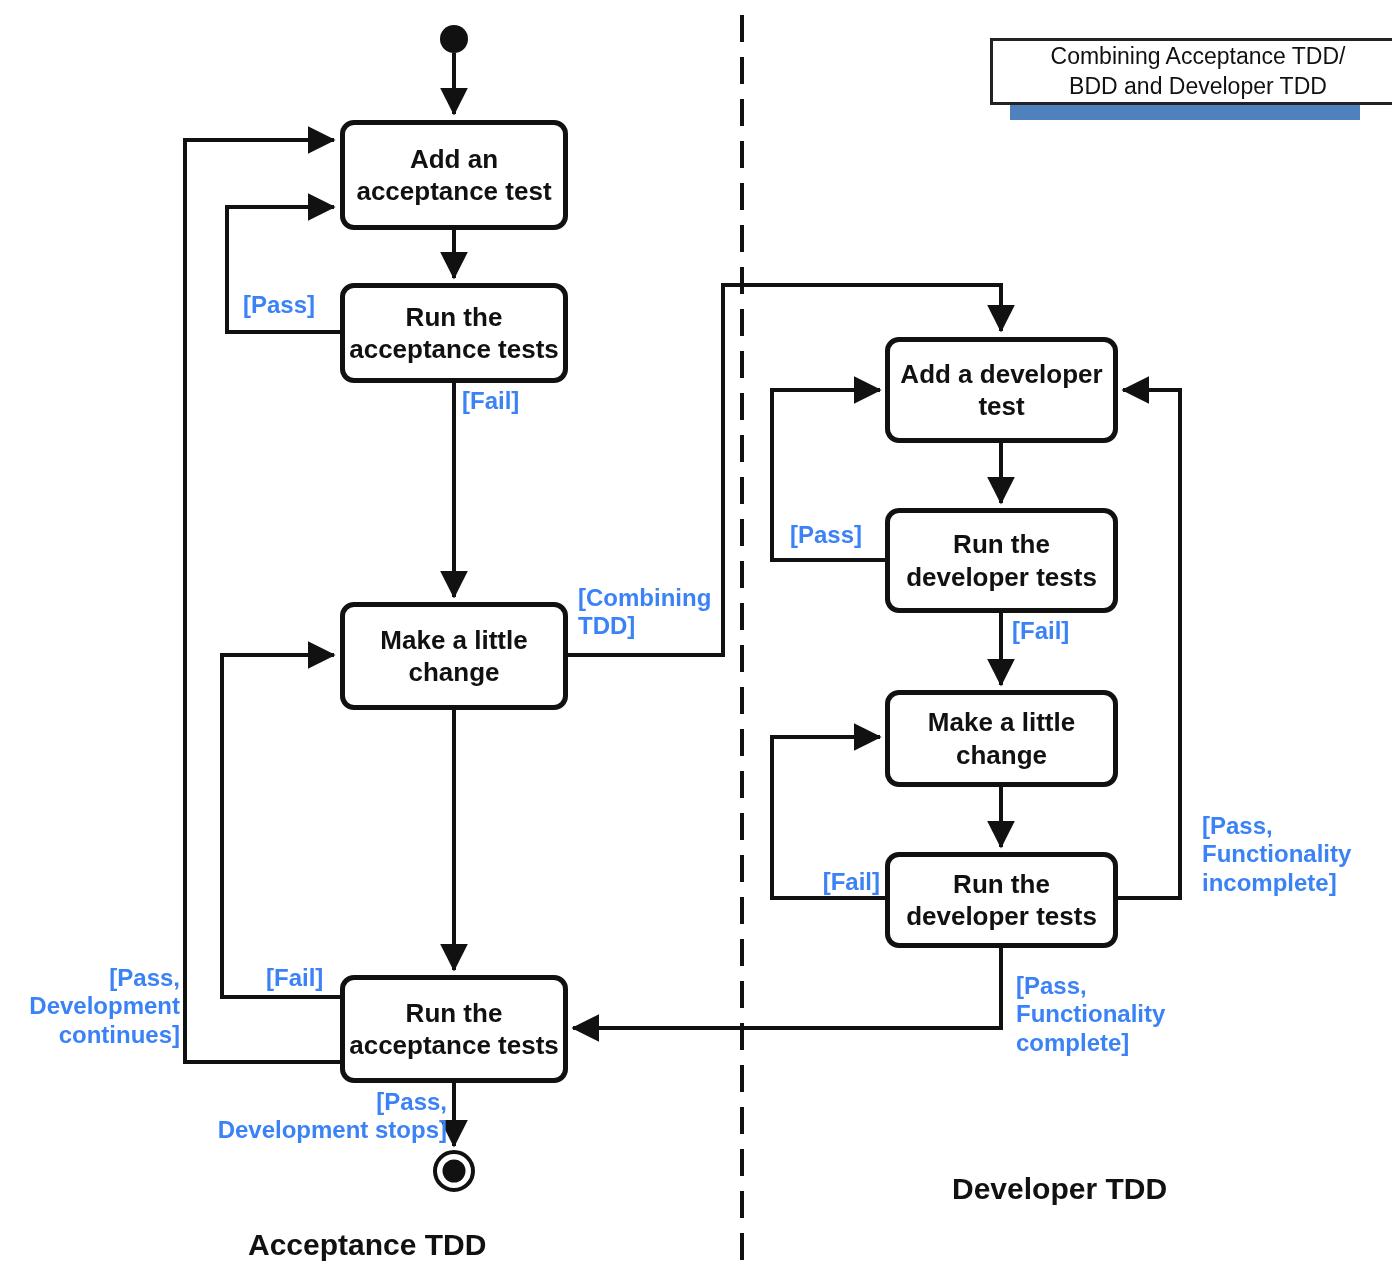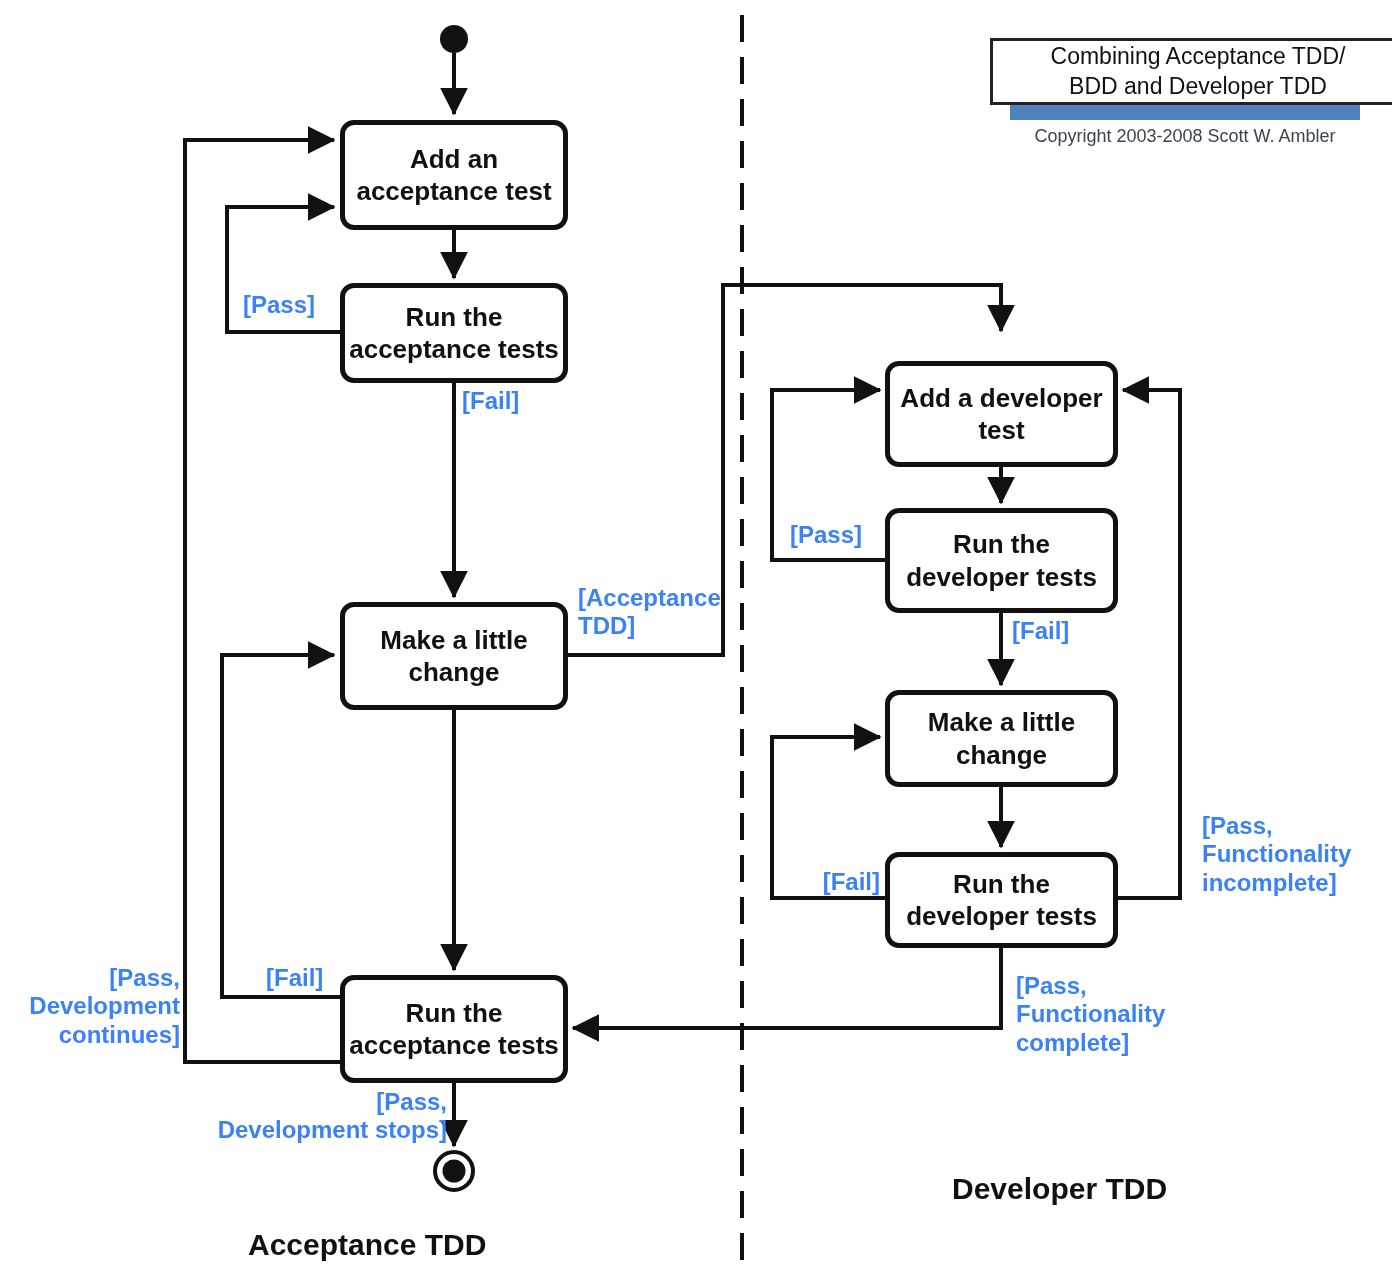--- a/index.html
+++ b/index.html
@@ -93,43 +93,42 @@
     <path d="M885 560 L772 560 L772 390 L880 390" fill="none" stroke="#111111" stroke-width="4" marker-end="url(#arr)"></path>
     <path d="M885 898 L772 898 L772 737 L880 737" fill="none" stroke="#111111" stroke-width="4" marker-end="url(#arr)"></path>
     <path d="M1118 898 L1180 898 L1180 390 L1123 390" fill="none" stroke="#111111" stroke-width="4" marker-end="url(#arr)"></path>
 
     <path d="M1001 948 L1001 1028 L573 1028" fill="none" stroke="#111111" stroke-width="4" marker-end="url(#arr)"></path>
   </svg>
 
   <div class="title-shadow" style="background: rgb(79, 129, 189);"></div>
   <div class="title-box">Combining Acceptance TDD/
 BDD and Developer TDD</div>
-  <div class="copyright" style="color: rgb(59, 67, 80);">Copyright 2003-2008 Scott W. Ambler</div>
 
   <div class="activity" style="left:340px;top:120px;width:228px;height:110px;">Add an
 acceptance test</div>
   <div class="activity" style="left:340px;top:283px;width:228px;height:100px;">Run the
 acceptance tests</div>
   <div class="activity" style="left:340px;top:602px;width:228px;height:108px;">Make a little
 change</div>
   <div class="activity" style="left:340px;top:975px;width:228px;height:108px;">Run the
 acceptance tests</div>
 
-  <div class="activity" style="left:885px;top:337px;width:233px;height:106px;margin-top:24px;">Add a developer
+  <div class="activity" style="left:885px;top:337px;width:233px;height:106px;">Add a developer
 test</div>
   <div class="activity" style="left:885px;top:508px;width:233px;height:105px;">Run the
 developer tests</div>
   <div class="activity" style="left:885px;top:690px;width:233px;height:97px;">Make a little
 change</div>
   <div class="activity" style="left:885px;top:852px;width:233px;height:96px;">Run the
 developer tests</div>
 
   <div class="guard" style="left:243px;top:291px;">[Pass]</div>
   <div class="guard" style="left:462px;top:387px;">[Fail]</div>
-  <div class="guard" style="left:578px;top:584px;">[Acceptance
+  <div class="guard" style="left:578px;top:584px;">[Combining
 TDD]</div>
   <div class="guard" style="left:266px;top:964px;">[Fail]</div>
   <div class="guard right" style="left:8px;top:964px;width:172px;">[Pass,
 Development
 continues]</div>
   <div class="guard right" style="left:205px;top:1088px;width:242px;">[Pass,
 Development stops]</div>
 
   <div class="guard" style="left:790px;top:521px;">[Pass]</div>
   <div class="guard" style="left:1012px;top:617px;">[Fail]</div>

